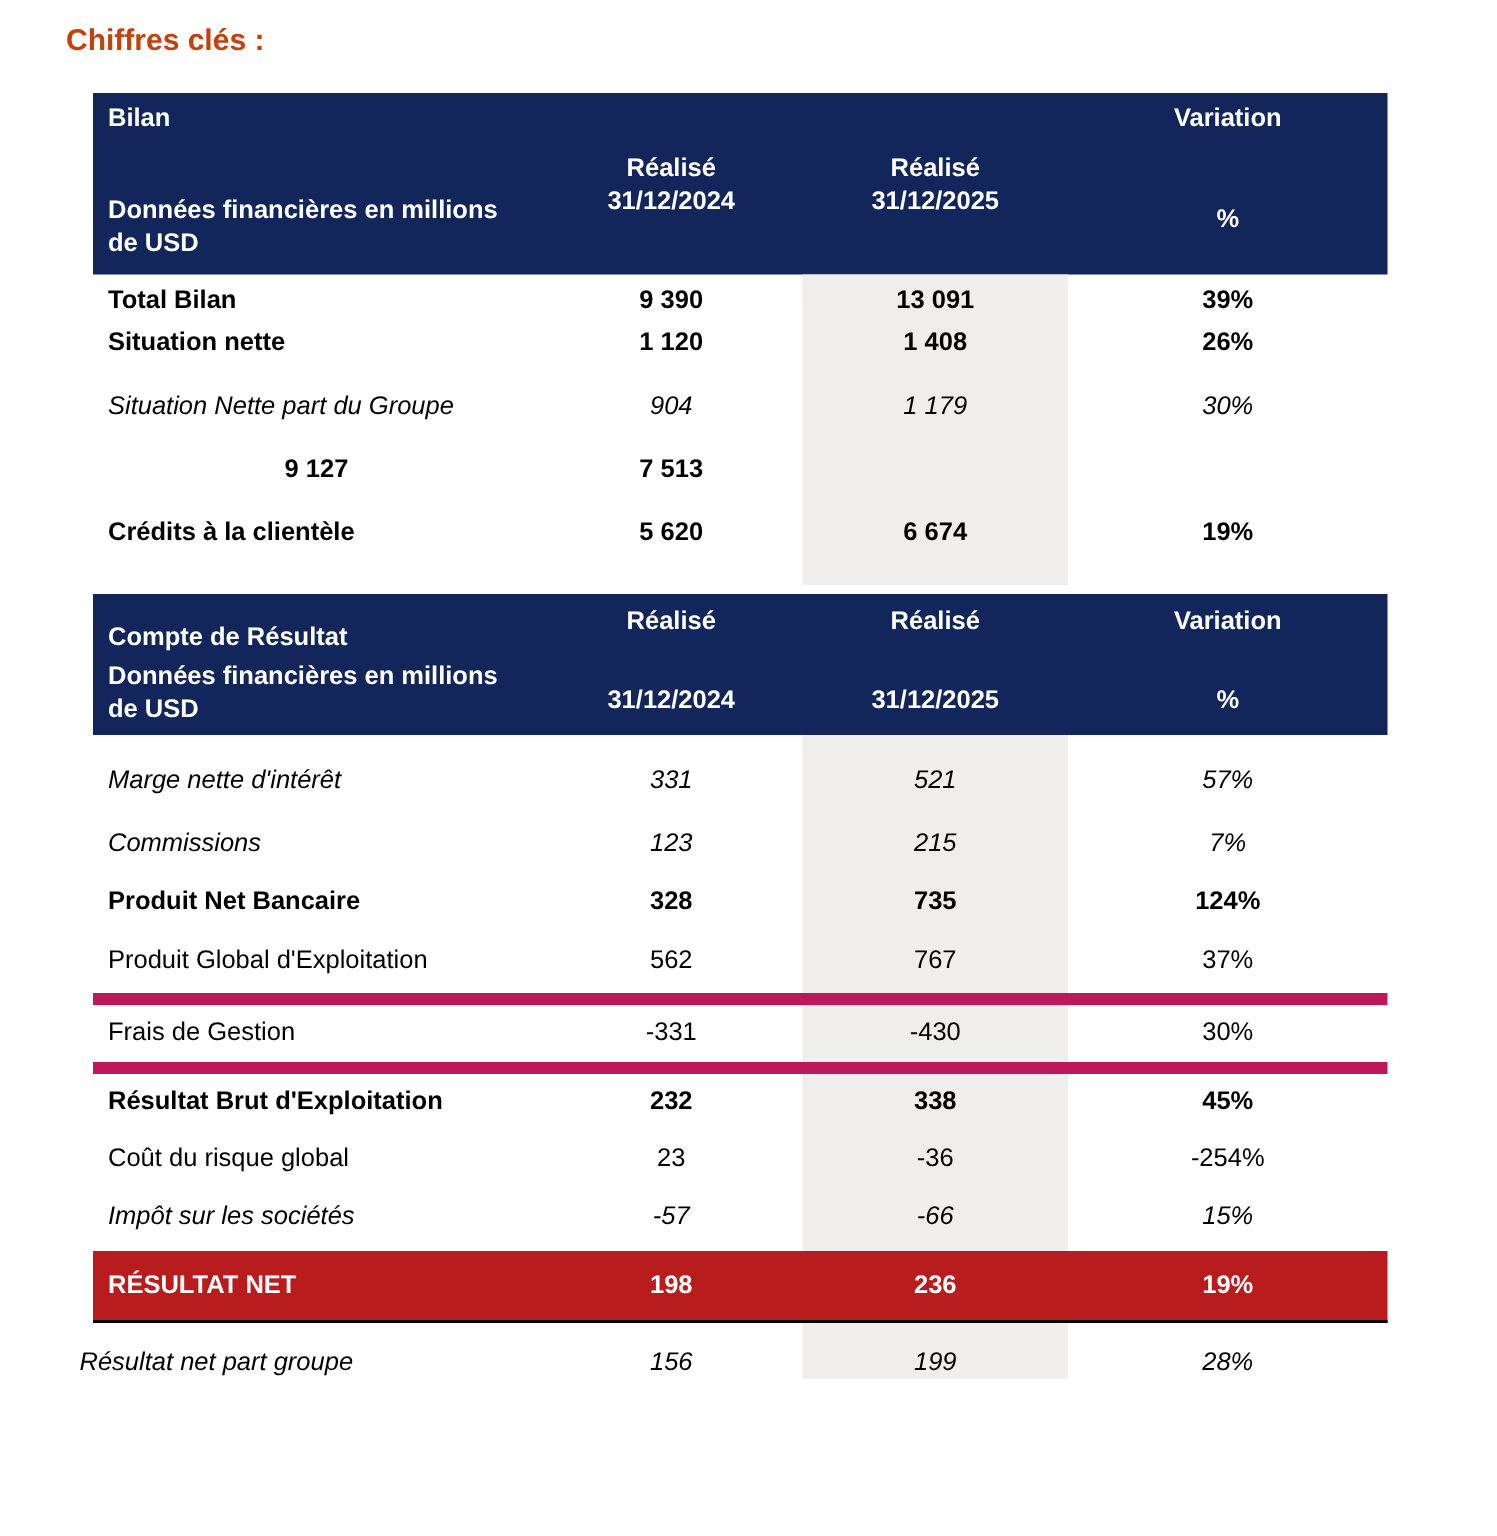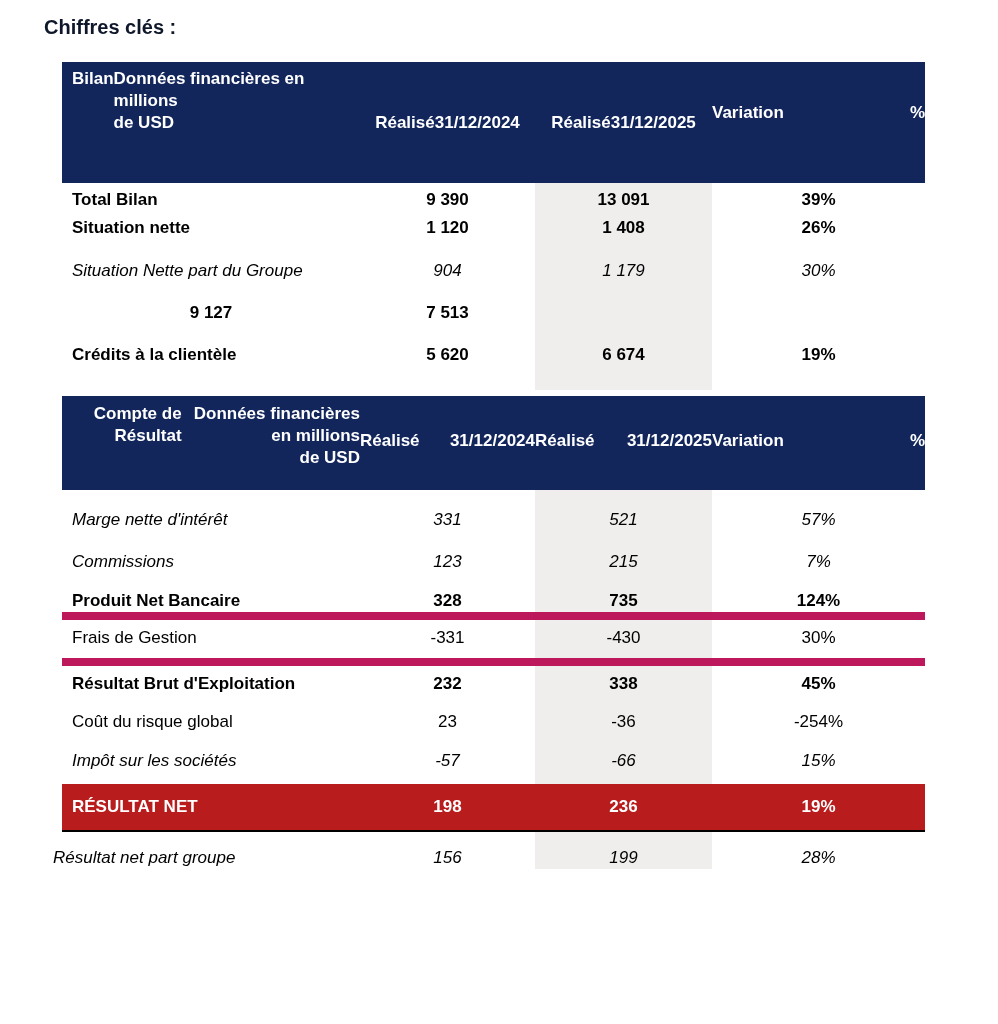--- a/index.html
+++ b/index.html
@@ -3,46 +3,46 @@
 <meta charset="utf-8">
 <style>
   html,body { margin:0; padding:0; background:#ffffff; }
   .page {
     width:998px; height:1024px; position:relative; background:#ffffff;
     font-family:"Liberation Sans", sans-serif; color:#000;
     overflow:hidden;
   }
   .doc-title {
     position:absolute; left:44px; top:16px;
-    font-size:20px; font-weight:bold; color:#0f172a;
+    font-size:20px; font-weight:bold; color:#c2410c;
   }
   .tbl { position:absolute; left:62px; width:863px; }
   .tbl1 { top:62px; }
   .tbl2 { top:396px; }
 
   .thead {
     background:#12265c; color:#ffffff; font-weight:bold;
     display:grid; grid-template-columns:298px 175px 177px 213px;
     font-size:17px; line-height:22px;
   }
   .tbl1 .thead { height:121px; }
   .tbl2 .thead { height:94px; }
   .hcell {
-    display:flex; flex-direction:row; align-items:center;
+    display:flex; flex-direction:column; align-items:center;
     text-align:center; box-sizing:border-box;
   }
   .hcell.hfirst {
     align-items:flex-start; text-align:left;
     padding:6px 0 10px 10px; justify-content:space-between;
   }
   .tbl1 .hmid   { justify-content:center; }
   .tbl1 .hlast  { justify-content:space-between; padding:6px 0 26px; }
   .tbl2 .hmid   { justify-content:space-between; padding:7px 0 12px; }
   .tbl2 .hlast  { justify-content:space-between; padding:7px 0 12px; }
-  .tbl2 .hfirst { padding:7px 0 6px 10px;text-align:right; }
+  .tbl2 .hfirst { padding:18px 0 6px 10px; }
 
   .tbody { position:relative; font-size:17px; }
   .stripe {
     position:absolute; left:473px; width:177px; top:0; bottom:0;
     background:#efeeec;
   }
   .row {
     position:relative;
     display:grid; grid-template-columns:298px 175px 177px 213px;
     line-height:22px;
@@ -177,20 +177,26 @@
         <div class="num">123</div>
         <div class="num">215</div>
         <div class="num">7%</div>
       </div>
       <div class="row b t2r3">
         <div class="lbl">Produit Net Bancaire</div>
         <div class="num">328</div>
         <div class="num">735</div>
         <div class="num">124%</div>
       </div>
+      <div class="row t2r4">
+        <div class="lbl">Produit Global d'Exploitation</div>
+        <div class="num">562</div>
+        <div class="num">767</div>
+        <div class="num">37%</div>
+      </div>
       <div class="row sep t2r5">
         <div class="lbl">Frais de Gestion</div>
         <div class="num">-331</div>
         <div class="num">-430</div>
         <div class="num">30%</div>
       </div>
       <div class="row b sep t2r6">
         <div class="lbl">Résultat Brut d'Exploitation</div>
         <div class="num">232</div>
         <div class="num">338</div>

